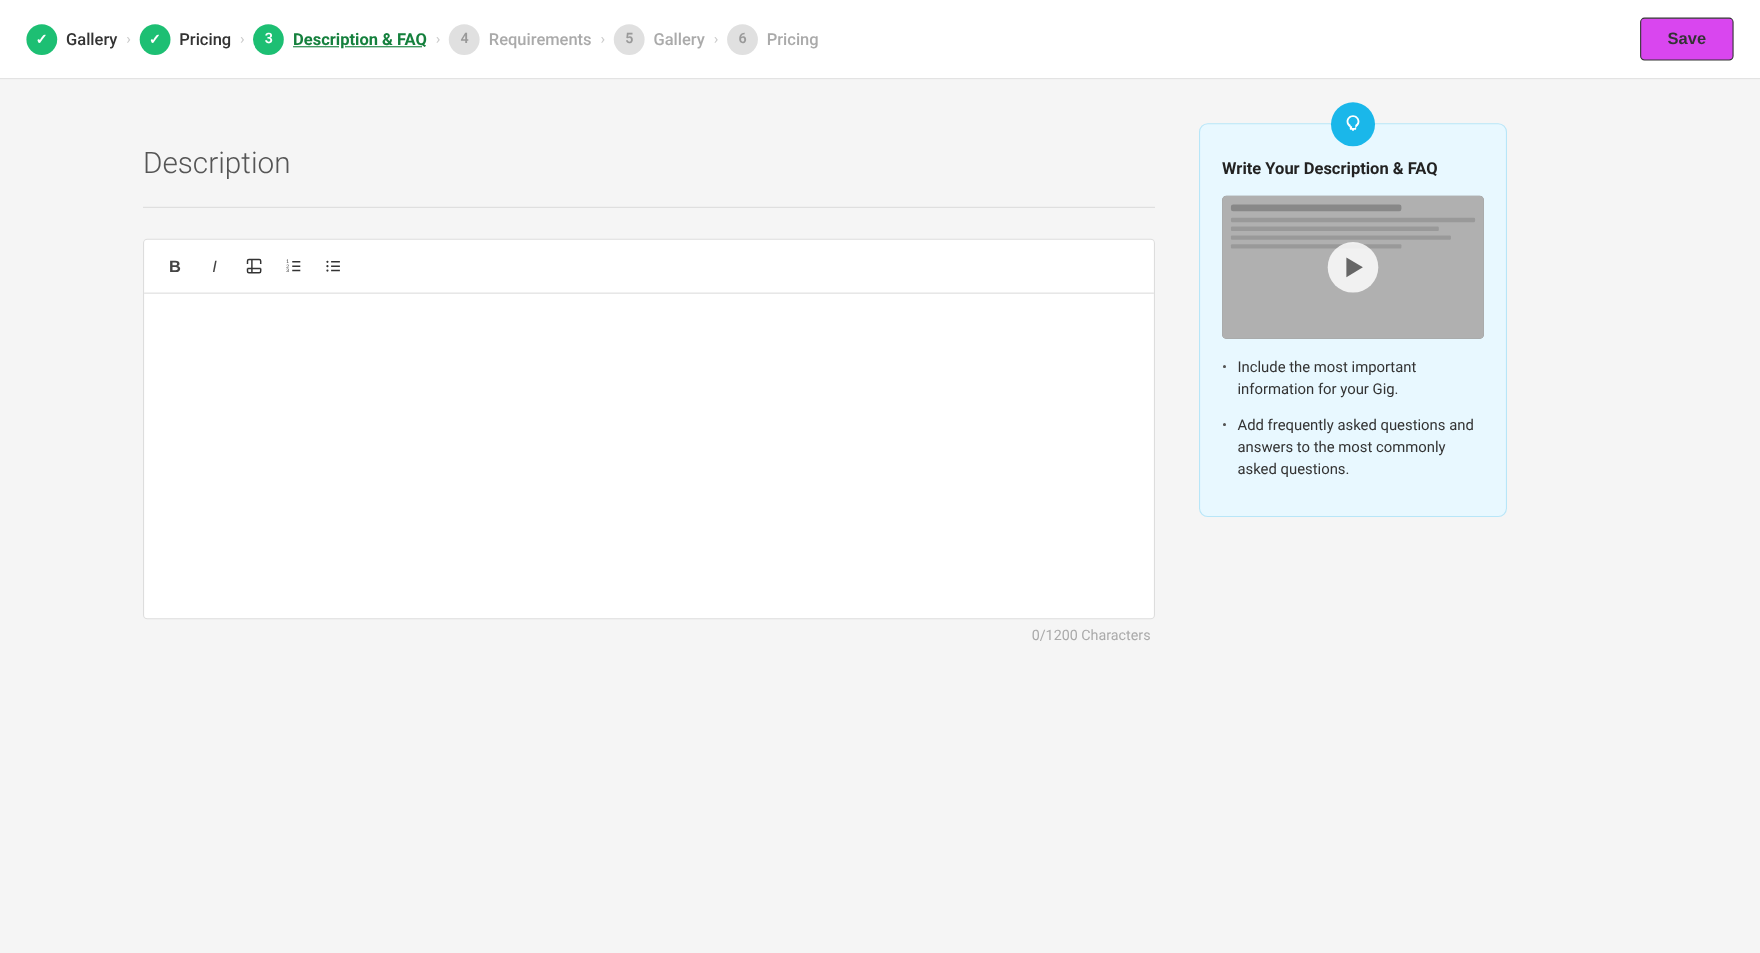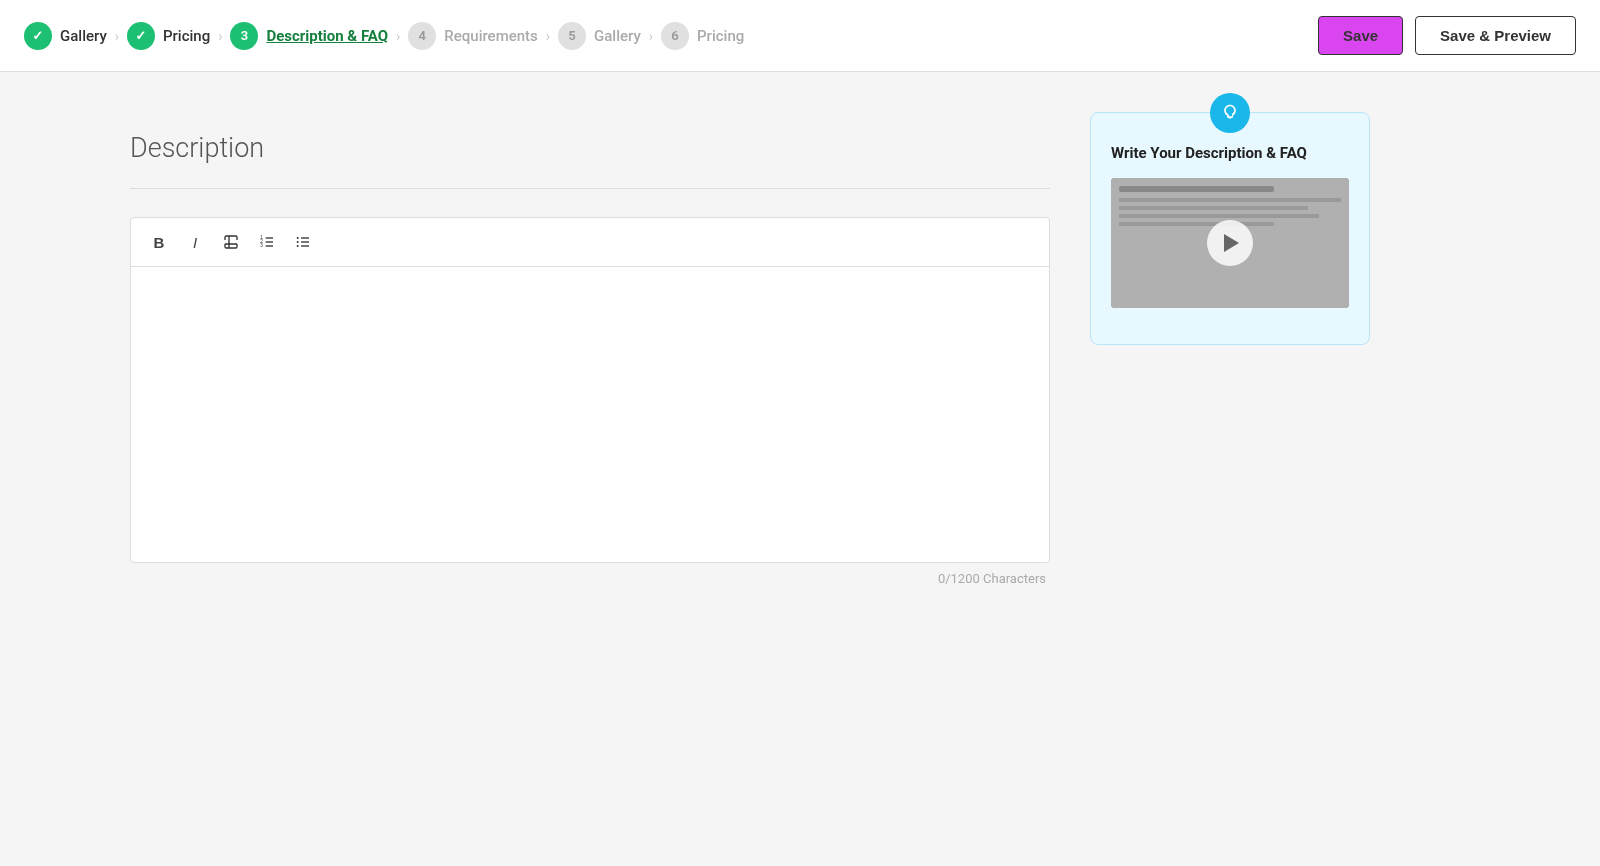--- a/index.html
+++ b/index.html
@@ -354,21 +354,20 @@
 
     <div class="step">
       <div class="step-icon inactive">6</div>
       <span class="step-label inactive">Pricing</span>
     </div>
 
   </nav>
 
   <div class="header-actions">
     <button class="btn-save">Save</button>
-    <button class="btn-save-preview">Save &amp; Preview</button>
   </div>
 </header>
 
 <div class="main">
 
   <div class="content-area">
     <h2 class="section-title">Description</h2>
     <hr class="divider">
 
 
@@ -425,16 +424,20 @@
           <div class="video-line" style="width:100%"></div>
           <div class="video-line" style="width:85%"></div>
           <div class="video-line" style="width:90%"></div>
           <div class="video-line" style="width:70%"></div>
         </div>
         <div class="video-play-overlay">
           <div class="play-triangle"></div>
         </div>
       </div>
 
+      <ul class="tip-bullets">
+        <li>Include the most important information for your Gig.</li>
+        <li>Add frequently asked questions and answers to the most commonly asked questions.</li>
+      </ul>
     </div>
   </div>
 
 </div>
 
 </body></html>

